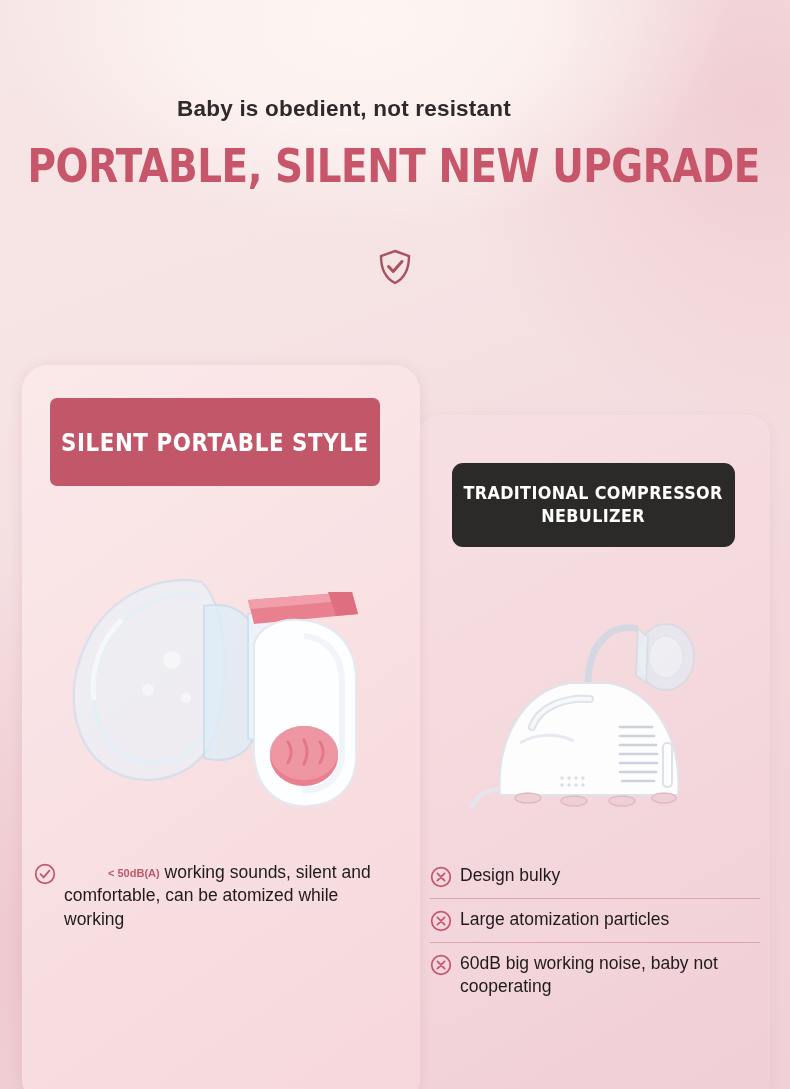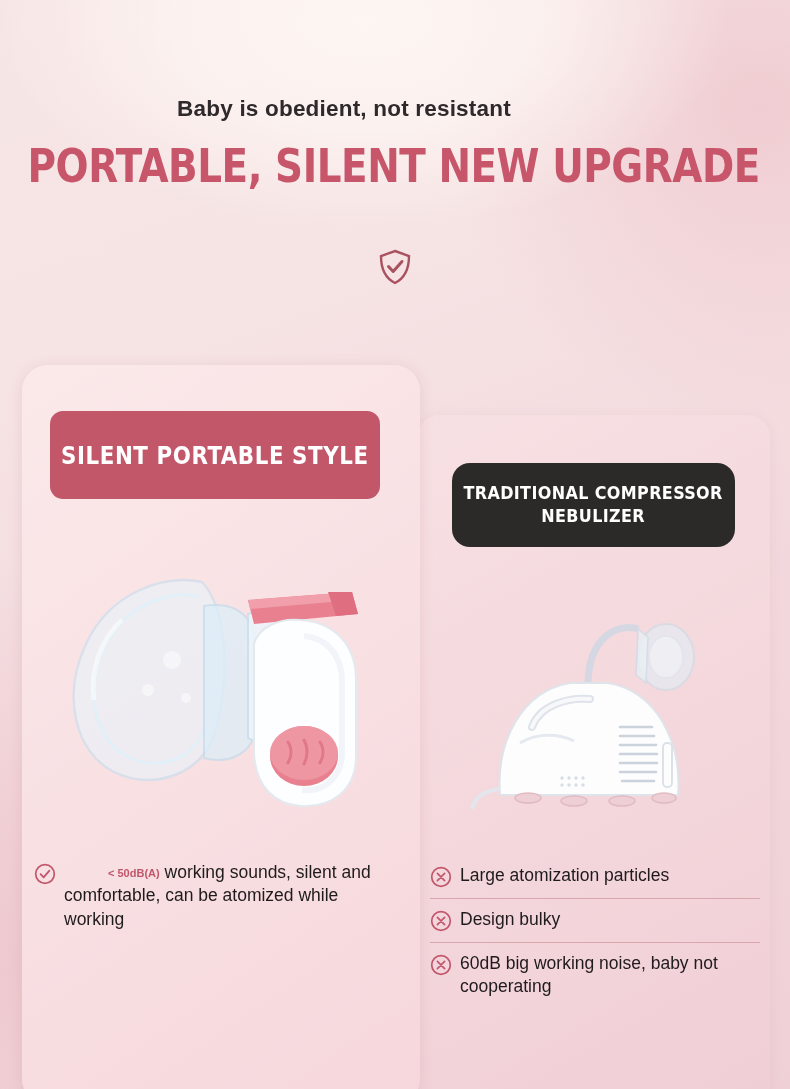--- a/index.html
+++ b/index.html
@@ -77,44 +77,44 @@
     width: 352px;
     height: 690px;
     border-radius: 22px;
     background: linear-gradient(150deg, #f7e0e3 0%, #f3d6db 60%, #f0ced5 100%);
     box-shadow: 0 2px 12px rgba(180,120,130,0.12);
   }
 
   .badge-left {
     position: absolute;
     left: 50px;
-    top: 411px;
+    top: 398px;
     width: 330px;
     height: 88px;
-    border-radius: 13px;
+    border-radius: 7px;
     background: #c2576a;
     display: flex;
     align-items: center;
     justify-content: center;
   }
   .badge-left span {
     font-family: "DejaVu Sans Condensed", "Liberation Sans Narrow", "Liberation Sans", sans-serif;
     font-size: 25px;
     font-weight: bold;
     color: #ffffff;
     letter-spacing: 0.6px;
     transform: scaleX(0.95);
   }
   .badge-right {
     position: absolute;
     left: 452px;
     top: 463px;
     width: 283px;
     height: 84px;
-    border-radius: 18px;
+    border-radius: 11px;
     background: #2c2a29;
     display: flex;
     flex-direction: column;
     align-items: center;
     justify-content: center;
     line-height: 1.22;
   }
   .badge-right span {
     font-family: "DejaVu Sans Condensed", "Liberation Sans Narrow", "Liberation Sans", sans-serif;
     font-size: 18.5px;
@@ -266,31 +266,31 @@
 
   <div class="feat-col-right">
 
     <div class="feat-row">
       <span class="ico">
         <svg viewBox="0 0 22 22" width="22" height="22">
           <circle cx="11" cy="11" r="9.3" fill="none" stroke="#c2566b" stroke-width="1.7"></circle>
           <path d="M7.4 7.4 L14.6 14.6 M14.6 7.4 L7.4 14.6" stroke="#c2566b" stroke-width="1.7" stroke-linecap="round"></path>
         </svg>
       </span>
-      <span class="feat-text">Large atomization particles</span>
+      <span class="feat-text">Design bulky</span>
     </div>
 
     <div class="feat-row">
       <span class="ico">
         <svg viewBox="0 0 22 22" width="22" height="22">
           <circle cx="11" cy="11" r="9.3" fill="none" stroke="#c2566b" stroke-width="1.7"></circle>
           <path d="M7.4 7.4 L14.6 14.6 M14.6 7.4 L7.4 14.6" stroke="#c2566b" stroke-width="1.7" stroke-linecap="round"></path>
         </svg>
       </span>
-      <span class="feat-text">Design bulky</span>
+      <span class="feat-text">Large atomization particles</span>
     </div>
 
     <div class="feat-row">
       <span class="ico">
         <svg viewBox="0 0 22 22" width="22" height="22">
           <circle cx="11" cy="11" r="9.3" fill="none" stroke="#c2566b" stroke-width="1.7"></circle>
           <path d="M7.4 7.4 L14.6 14.6 M14.6 7.4 L7.4 14.6" stroke="#c2566b" stroke-width="1.7" stroke-linecap="round"></path>
         </svg>
       </span>
       <span class="feat-text">60dB  big working noise, baby not cooperating</span>

